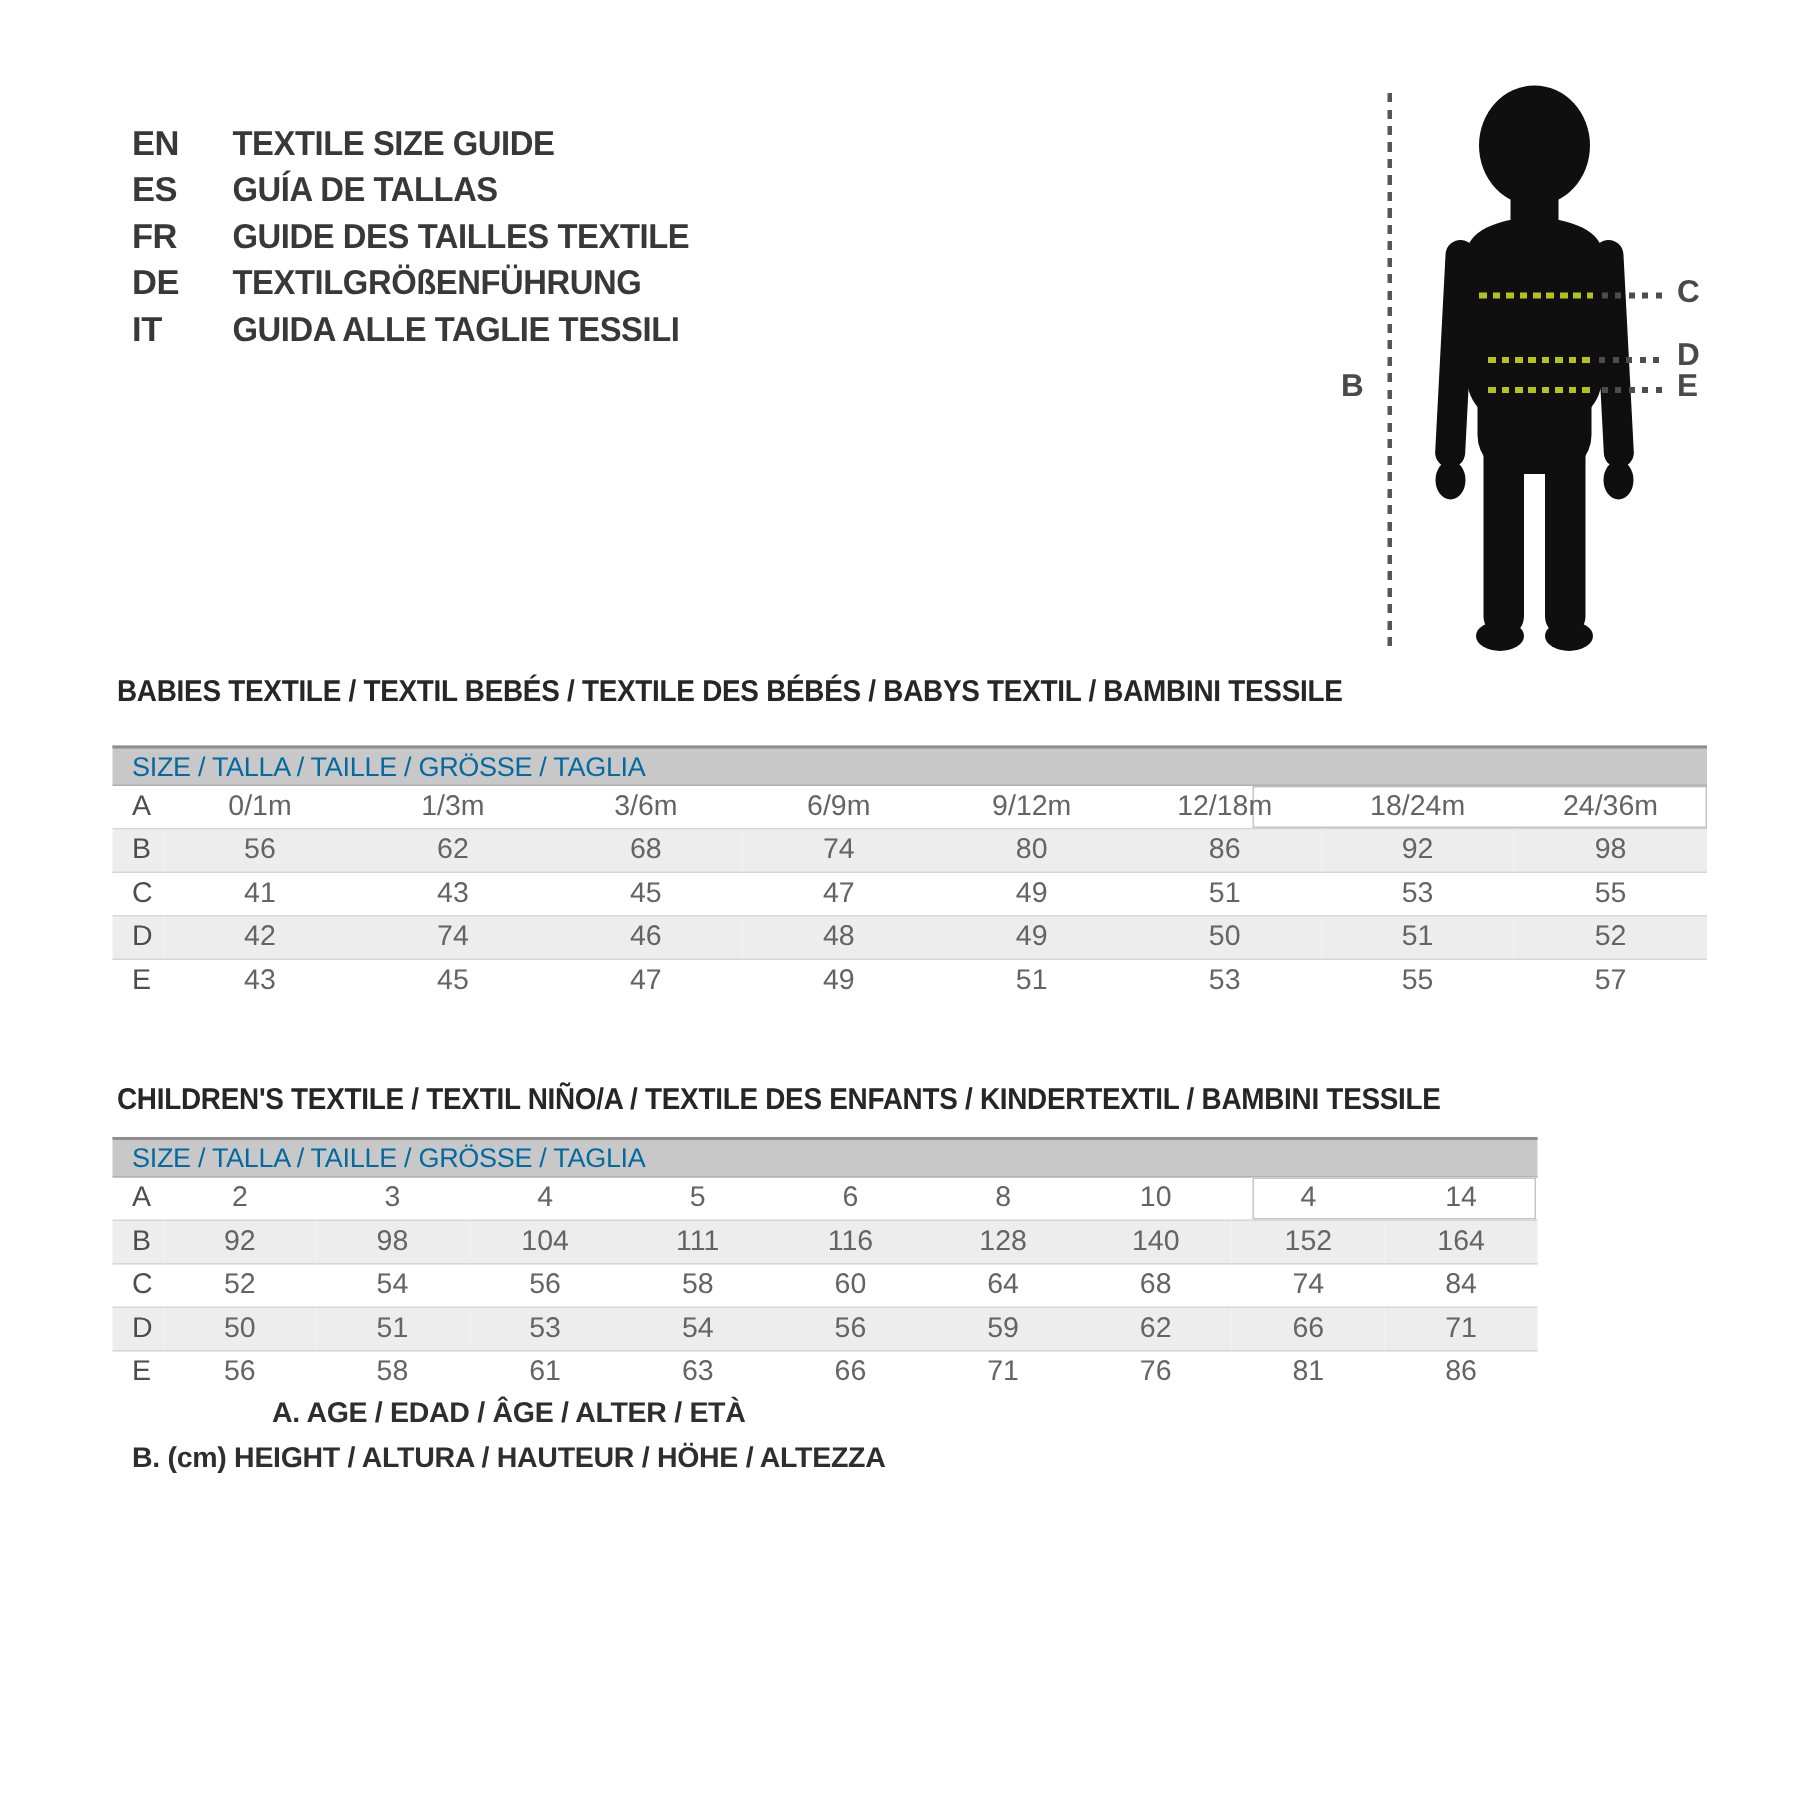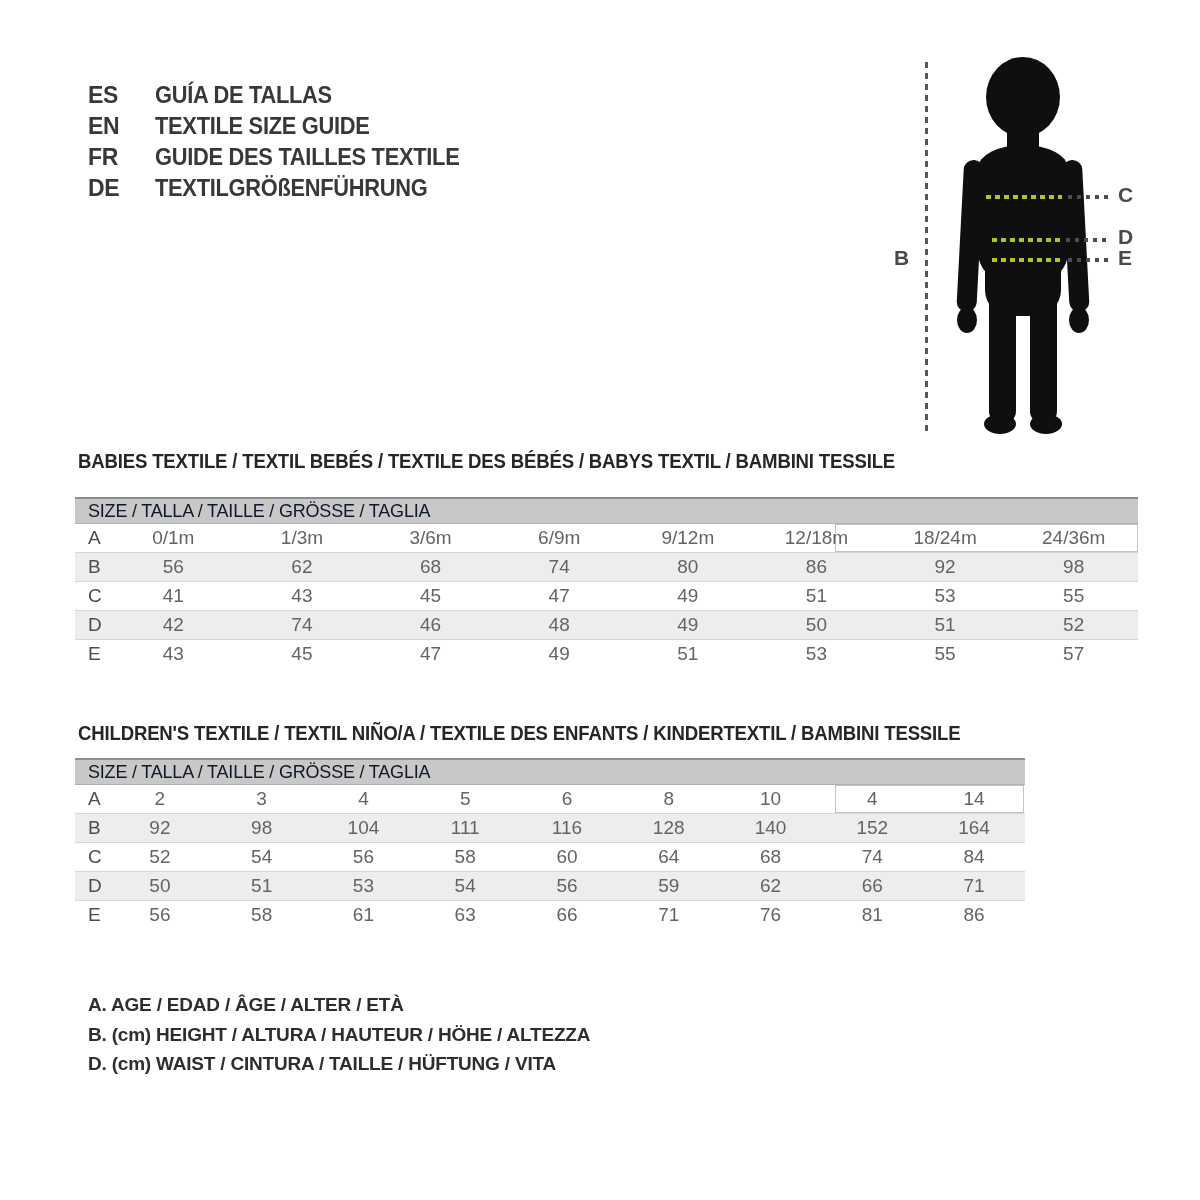--- a/index.html
+++ b/index.html
@@ -21,52 +21,56 @@
   .dash-yellow{position:absolute;height:4px;background:repeating-linear-gradient(90deg,#b5c11d 0 5px,transparent 5px 9px);}
   .dots-gray{position:absolute;height:4px;background:repeating-linear-gradient(90deg,#4d4d4d 0 4px,transparent 4px 9px);}
   .meas-letter{position:absolute;font-size:21px;font-weight:600;color:#4a4a4a;line-height:21px;}
 
   
   .section-heading{font-size:20px;font-weight:700;color:#262626;white-space:nowrap;transform:scaleX(.93);transform-origin:left center;letter-spacing:-0.2px;}
 
   
   .tablewrap{position:absolute;}
   .size-bar{height:24px;line-height:24px;background:#c8c8c8;border-top:2px solid #8d8d8d;border-bottom:1px solid #b0b0b0;
-    font-size:18px;font-weight:400;color:#0f172a;padding-left:13px;box-sizing:content-box;
+    font-size:18px;font-weight:400;color:#0369a1;padding-left:13px;box-sizing:content-box;
     white-space:nowrap;letter-spacing:-0.2px;}
   table.size-table{width:100%;border-collapse:collapse;table-layout:fixed;position:relative;z-index:1;}
   table.size-table td{height:28px;font-size:19px;color:#646464;text-align:center;padding:0;white-space:nowrap;}
   table.size-table td.letter{text-align:left;padding-left:13px;color:#4d4d4d;}
   table.size-table tr + tr td{border-top:1px solid #d6d6d6;}
   table.size-table tr:nth-child(even){background:#ededed;}
   .hl-box{position:absolute;background:#ffffff;border:1px solid #c4c4c4;box-sizing:border-box;z-index:0;}
 
   
-  .legend{left:88px;top:990px;}
+  .legend{left:88px;top:928px;text-align:center;}
   .legend-line{font-size:19px;font-weight:600;color:#2e2e2e;line-height:29.6px;white-space:nowrap;letter-spacing:-0.2px;}
 </style>
 </head>
 <body>
 
 <div class="abs lang-list">
   <div class="lang-row">
+    <span class="lang-code">EN</span>
+    <span class="lang-label">TEXTILE SIZE GUIDE</span>
+  </div>
+  <div class="lang-row">
     <span class="lang-code">ES</span>
     <span class="lang-label">GUÍA DE TALLAS</span>
   </div>
   <div class="lang-row">
-    <span class="lang-code">EN</span>
-    <span class="lang-label">TEXTILE SIZE GUIDE</span>
-  </div>
-  <div class="lang-row">
     <span class="lang-code">FR</span>
     <span class="lang-label">GUIDE DES TAILLES TEXTILE</span>
   </div>
   <div class="lang-row">
     <span class="lang-code">DE</span>
     <span class="lang-label">TEXTILGRÖßENFÜHRUNG</span>
+  </div>
+  <div class="lang-row">
+    <span class="lang-code">IT</span>
+    <span class="lang-label">GUIDA ALLE TAGLIE TESSILI</span>
   </div>
 </div>
 
 <div class="abs figure">
   <div class="vdots" style="left:45px;top:14px;height:372px;"></div>
   <span class="meas-letter" style="left:14px;top:199px;">B</span>
 
   <svg style="position:absolute;left:65px;top:8px;" width="160" height="382" viewBox="0 0 160 382">
     <g fill="#0f0f0f">
       <ellipse cx="78" cy="41" rx="37" ry="40"></ellipse>
@@ -254,14 +258,13 @@
           <td>81</td>
           <td>86</td>
         </tr>
       </tbody>
   </table>
 </div>
 
 <div class="abs legend">
   <div class="legend-line">A. AGE / EDAD / ÂGE / ALTER / ETÀ</div>
   <div class="legend-line">B. (cm) HEIGHT / ALTURA / HAUTEUR / HÖHE / ALTEZZA</div>
-  <div class="legend-line">D. (cm) WAIST / CINTURA / TAILLE / HÜFTUNG / VITA</div>
 </div>
 
 </body></html>

